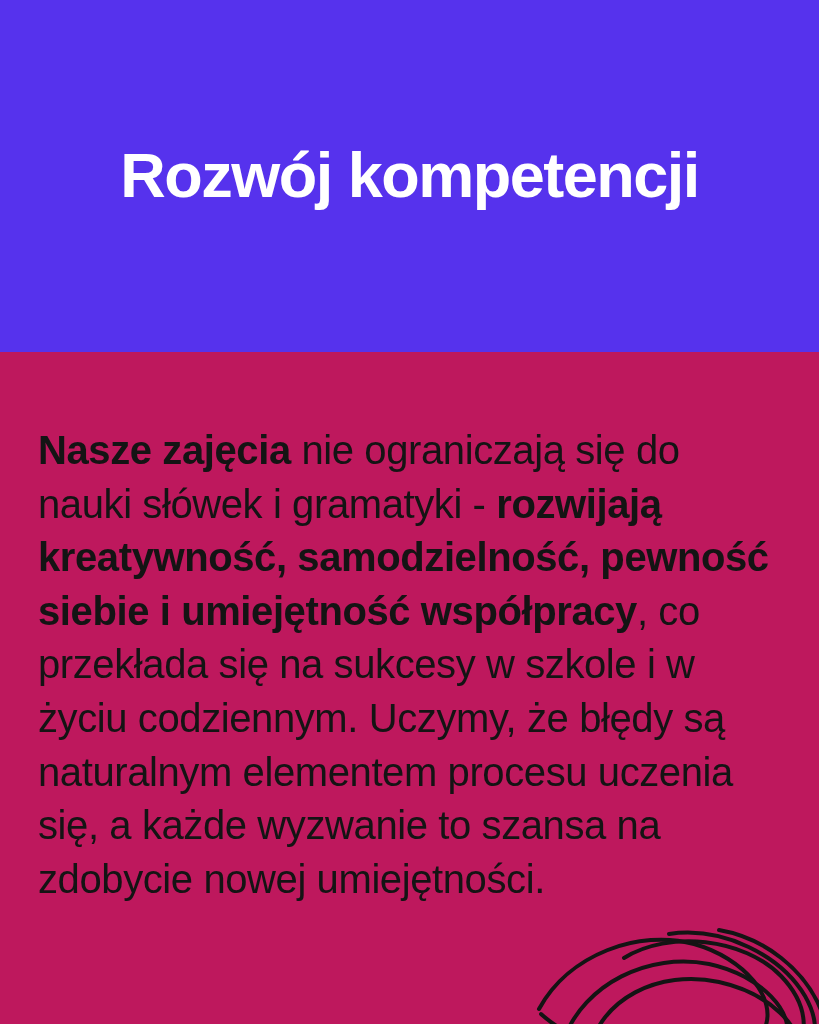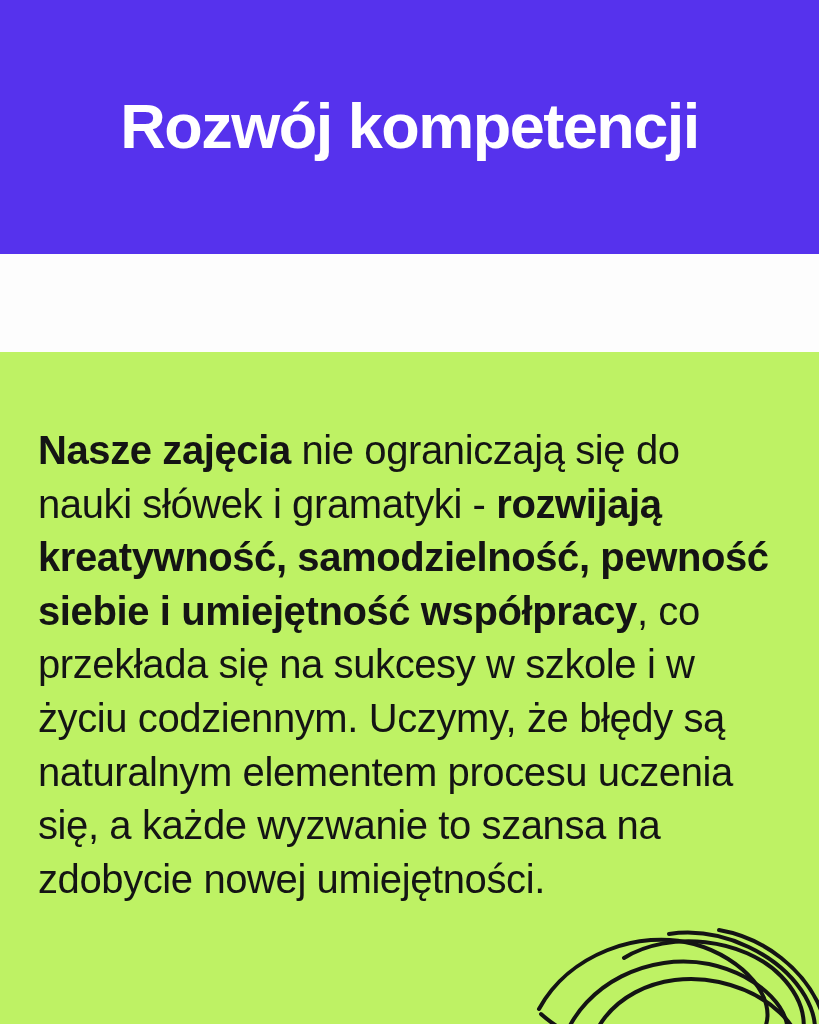--- a/index.html
+++ b/index.html
@@ -19,21 +19,21 @@
     width: 819px;
     height: 1024px;
     background: #fdfdfd;
     overflow: hidden;
   }
   .hero {
     position: absolute;
     top: 0;
     left: 0;
     width: 819px;
-    height: 254px;
+    height: 352px;
     background: #5632ed;
     display: flex;
     align-items: center;
     justify-content: center;
   }
   .hero-title {
     color: #ffffff;
     font-family: "Liberation Sans", sans-serif;
     font-weight: bold;
     font-size: 63px;
@@ -42,21 +42,21 @@
     text-align: center;
     margin: 0;
     padding: 0 24px;
   }
   .body-area {
     position: absolute;
     top: 352px;
     left: 0;
     width: 819px;
     height: 672px;
-    background: #bef264;
+    background: #be185d;
   }
   .body-text {
     position: absolute;
     left: 38px;
     top: 32px;
     width: 742px;
     font-family: "Liberation Sans", sans-serif;
     font-size: 40px;
     line-height: 1.34;
     color: #141414;

